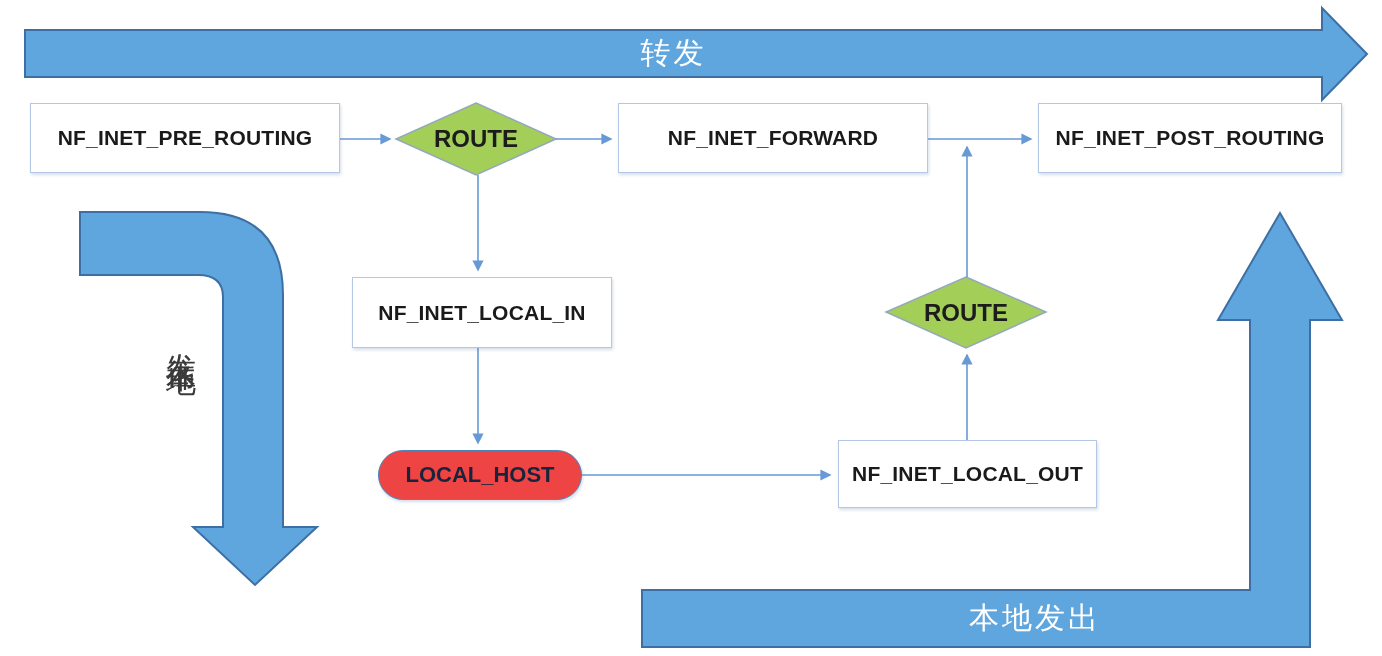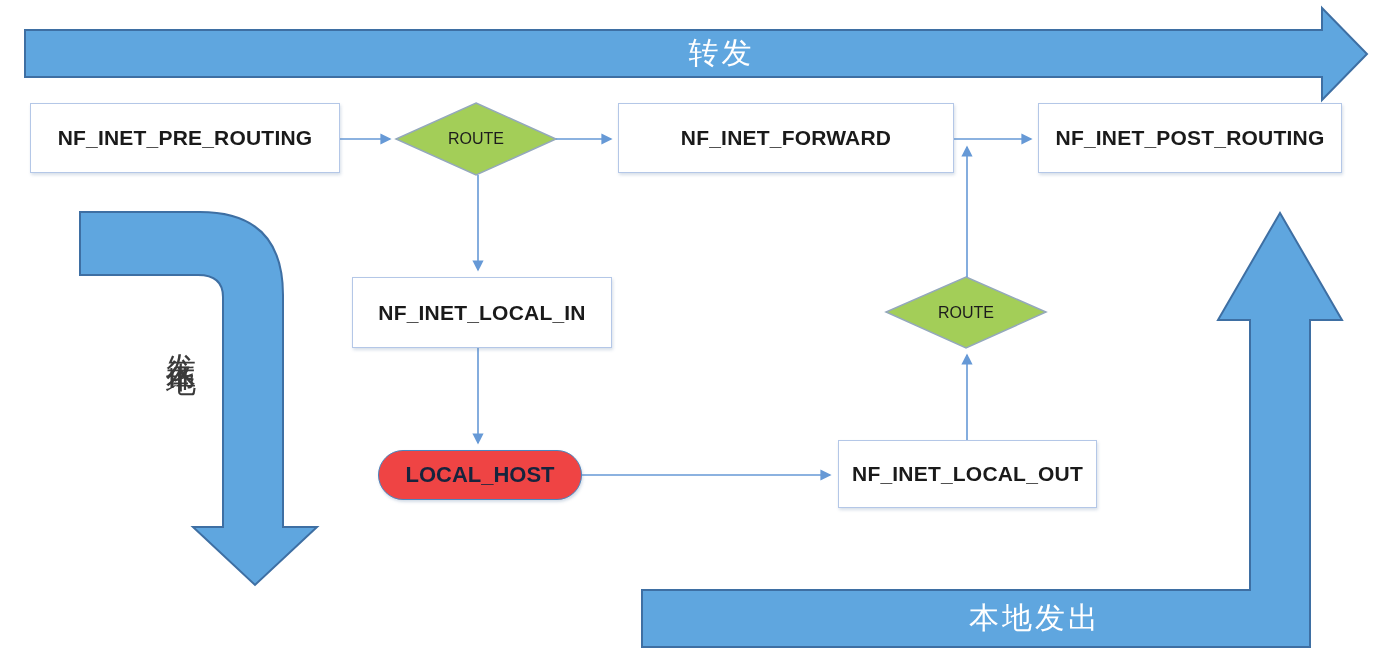--- a/index.html
+++ b/index.html
@@ -63,22 +63,22 @@
     font-size: 22px;
     color: #16243D;
     box-shadow: 1px 2px 3px rgba(110, 140, 175, 0.3);
     box-sizing: border-box;
   }
   .diamond-label {
     position: absolute;
     display: flex;
     align-items: center;
     justify-content: center;
-    font-weight: 400;
-    font-size: 16px;
+    font-weight: 700;
+    font-size: 24px;
     color: #1C1C1C;
     pointer-events: none;
   }
   .flow-label {
     position: absolute;
     display: flex;
     align-items: center;
     justify-content: center;
     color: #ffffff;
     font-size: 30px;
@@ -120,29 +120,29 @@
     <line class="connector" x1="340" y1="139" x2="390" y2="139" marker-end="url(#arrowhead)"></line>
     <line class="connector" x1="556" y1="139" x2="611" y2="139" marker-end="url(#arrowhead)"></line>
     <line class="connector" x1="928" y1="139" x2="1031" y2="139" marker-end="url(#arrowhead)"></line>
     <line class="connector" x1="478" y1="175" x2="478" y2="270" marker-end="url(#arrowhead)"></line>
     <line class="connector" x1="478" y1="348" x2="478" y2="443" marker-end="url(#arrowhead)"></line>
     <line class="connector" x1="582" y1="475" x2="830" y2="475" marker-end="url(#arrowhead)"></line>
     <line class="connector" x1="967" y1="440" x2="967" y2="355" marker-end="url(#arrowhead)"></line>
     <line class="connector" x1="967" y1="277" x2="967" y2="147" marker-end="url(#arrowhead)"></line>
   </svg>
 
-  <div class="flow-label" style="left:25px; top:30px; width:1297px; height:47px;margin-left:48px;">转发</div>
+  <div class="flow-label" style="left:25px; top:30px; width:1297px; height:47px;">转发</div>
 
   <div class="flow-label-vertical" style="left:160px; top:330px; height:150px;">发往本地</div>
 
   <div class="flow-label" style="left:642px; top:590px; width:786px; height:57px;">本地发出</div>
 
   <div class="hook-box" style="left:30px; top:103px; width:310px; height:70px;">NF_INET_PRE_ROUTING</div>
 
-  <div class="hook-box" style="left:618px; top:103px; width:336px; height:70px;">NF_INET_FORWARD</div>
+  <div class="hook-box" style="left:618px; top:103px; width:310px; height:70px;">NF_INET_FORWARD</div>
 
   <div class="hook-box" style="left:1038px; top:103px; width:304px; height:70px;">NF_INET_POST_ROUTING</div>
 
   <div class="hook-box" style="left:838px; top:440px; width:259px; height:68px;">NF_INET_LOCAL_OUT</div>
 
   <div class="hook-box" style="left:352px; top:277px; width:260px; height:71px;">NF_INET_LOCAL_IN</div>
 
   <div class="pill" style="left:378px; top:450px; width:204px; height:50px;">LOCAL_HOST</div>
 
   <div class="diamond-label" style="left:396px; top:103px; width:160px; height:72px;">ROUTE</div>

